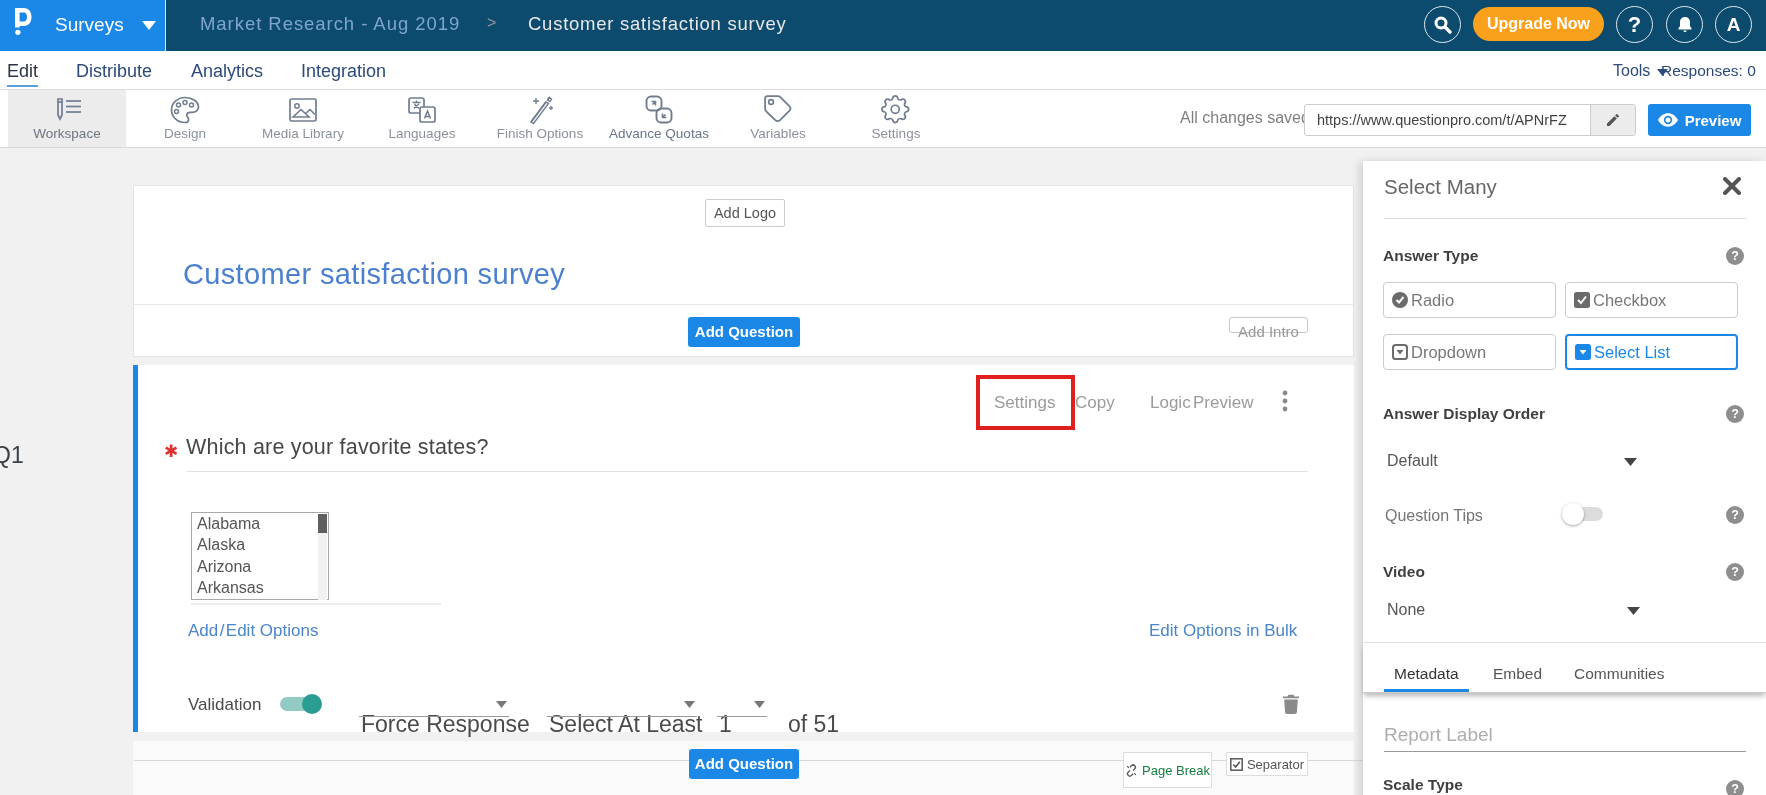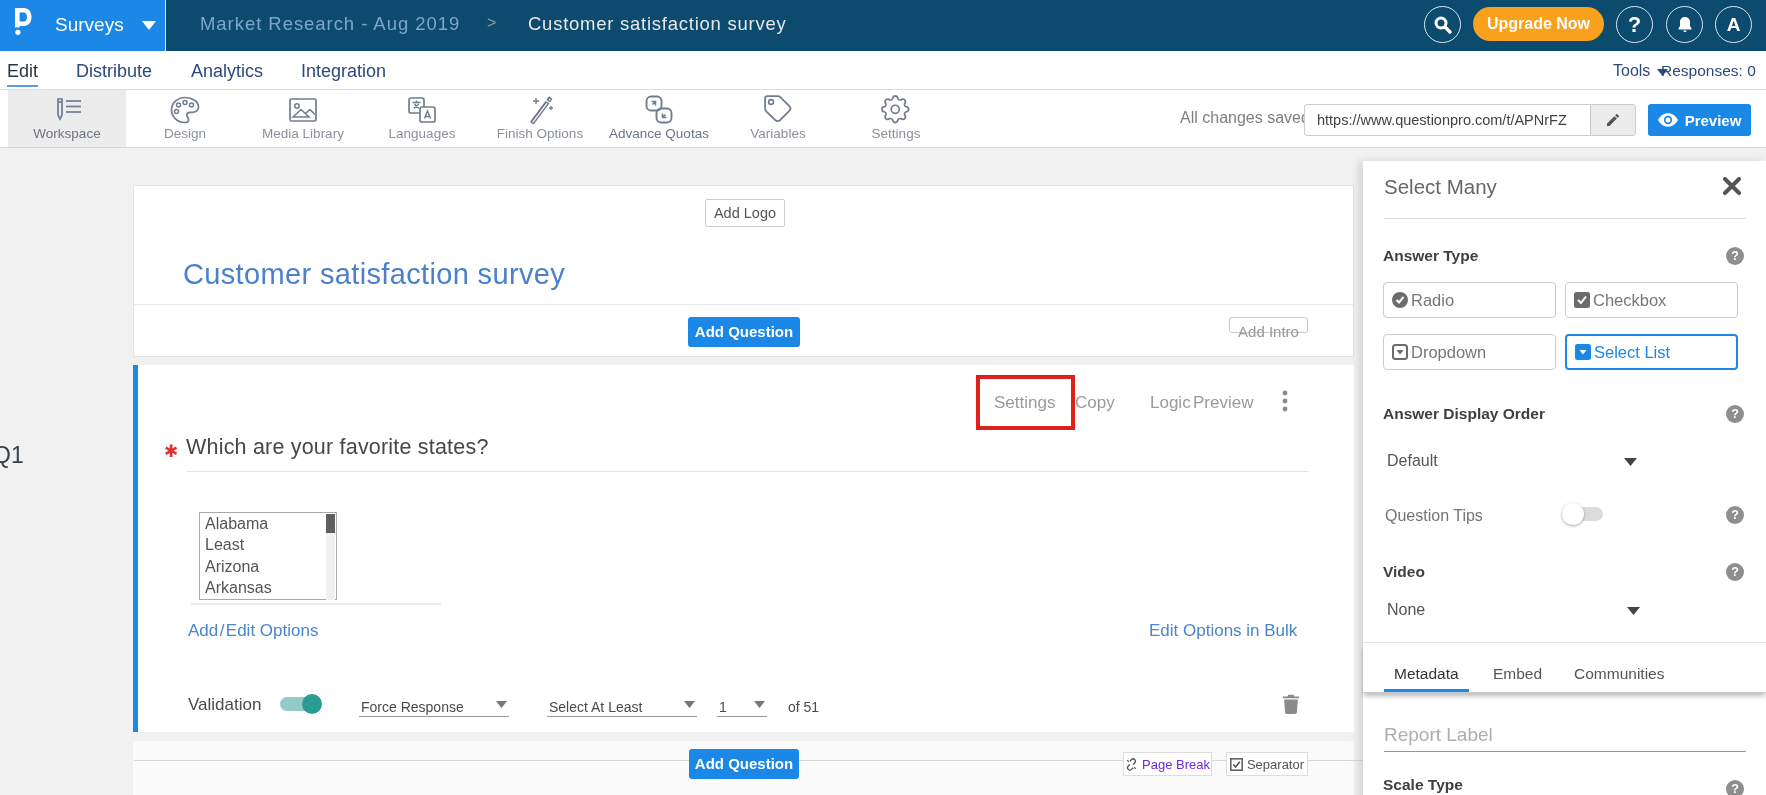--- a/index.html
+++ b/index.html
@@ -47,39 +47,39 @@
 #addq1 { position:absolute; left:554px; top:131px; width:112px; height:30px; background:#1b87e6; border-radius:3px; color:#fff; font-weight:bold; font-size:15px; text-align:center; line-height:30px; }
 #addintro { position:absolute; left:1095px; top:131px; width:79px; height:16px; background:#fff; border:1px solid #c9c9c9; border-radius:3px; color:#999; font-size:15px; text-align:center; line-height:28px; }
 
 #qcard { position:absolute; left:133px; top:217px; width:1221px; height:367px; background:#fff; border-left:5px solid #1b87e6; }
 #redbox { position:absolute; left:838px; top:10px; width:99px; height:55px; border:4px solid #e01f1f; }
 .qact { position:absolute; top:28px; font-size:17px; color:#9a9a9a; }
 #qdots { position:absolute; left:1144px; top:24px; }
 #qstar { position:absolute; left:26px; top:76px; color:#e03131; font-size:17px; }
 #qtext { position:absolute; left:48px; top:70px; font-size:21.5px; letter-spacing:.2px; color:#474747; }
 #qdiv { position:absolute; left:49px; width:1121px; top:106px; border-top:1px solid #e2e2e2; }
-#listbox { position:absolute; left:53px; top:147px; width:138px; height:88px; border:1px solid #a9a9a9; background:#fff;margin-left:8px; }
+#listbox { position:absolute; left:53px; top:147px; width:138px; height:88px; border:1px solid #a9a9a9; background:#fff; }
 #listbox .item { font-size:16px; color:#555; line-height:21.4px; padding-left:5px; }
 #lscroll { position:absolute; right:1px; top:1px; width:9px; height:86px; background:#f1f1f1; }
 #lthumb { position:absolute; right:0px; top:0px; width:9px; height:19px; background:#5f5f5f; }
 #listunder { position:absolute; left:53px; top:238px; width:250px; height:2px; background:#ececec; }
 #addedit { position:absolute; left:50px; top:256px; font-size:17px; color:#4a86c8; }
 #editbulk { position:absolute; left:1011px; top:256px; font-size:17px; color:#4a86c8; }
 #vrow { position:absolute; left:0px; top:322px; width:984px; height:40px; }
 #vlabel { position:absolute; left:50px; top:8px; font-size:17px; color:#4a4a4a; }
 #vtoggle { position:absolute; left:142px; top:10px; width:40px; height:14px; background:#93cac4; border-radius:7px; }
 #vknob { position:absolute; right:-2px; top:-3px; width:20px; height:20px; background:#2a9d93; border-radius:50%; }
-.vsel { position:absolute; top:12px; font-size:14px; color:#4a4a4a;text-align:center; }
+.vsel { position:absolute; top:24px; font-size:23px; color:#4a4a4a;text-align:center; }
 .vline { position:absolute; top:29px; border-top:1px solid #9a9a9a; }
 #trash { position:absolute; left:1144px; top:7px; }
 
 #bline { position:absolute; left:134px; top:612px; width:1229px; border-top:1px solid #d8d8d8; }
 #card3 { position:absolute; left:133px; top:593px; width:1221px; height:54px; background:#fafafa; }
 #addq2 { position:absolute; left:689px; top:601px; width:110px; height:30px; background:#1b87e6; border-radius:3px; color:#fff; font-weight:bold; font-size:15px; text-align:center; line-height:30px; }
-#pagebreak { position:absolute; left:1123px; top:604px; width:89px; height:24px; background:#fff; border:1px solid #ddd; font-size:13px; color:#6d28d9; display:flex; align-items:center; justify-content:center; gap:4px; }
+#pagebreak { position:absolute; left:1123px; top:604px; width:89px; height:36px; background:#fff; border:1px solid #ddd; font-size:13px; color:#15803d; display:flex; align-items:center; justify-content:center; gap:4px; }
 #separator { position:absolute; left:1226px; top:604px; width:82px; height:24px; background:#fff; border:1px solid #ddd; font-size:13px; color:#555; display:flex; align-items:center; justify-content:center; gap:4px; }
 #q1label { position:absolute; left:-7px; top:294px; font-size:23px; color:#3a4149; }
 
 
 #panel { position:absolute; left:1363px; top:161px; width:403px; height:734px; background:#fff; box-shadow:-4px 0 8px rgba(0,0,0,.12); }
 #panel .inner { position:relative; width:100%; height:100%; }
 #pm-title { position:absolute; left:21px; top:14px; font-size:20.5px; color:#666; }
 #pm-x { position:absolute; left:360px; top:16px; }
 #pm-div1 { position:absolute; left:21px; width:362px; top:57px; border-top:1px solid #ddd; }
 .phead { position:absolute; left:20px; font-size:15.5px; font-weight:bold; color:#3f3f3f; }
@@ -268,21 +268,21 @@
       <svg id="qdots" width="6" height="24" viewBox="0 0 6 24">
           <circle cx="3" cy="4" r="2.4" fill="#8a8a8a"></circle>
           <circle cx="3" cy="12" r="2.4" fill="#8a8a8a"></circle>
           <circle cx="3" cy="20" r="2.4" fill="#8a8a8a"></circle>
         </svg>
       <span id="qstar">✱</span>
       <span id="qtext">Which are your favorite states?</span>
       <div id="qdiv"></div>
       <div id="listbox">
         <div class="item">Alabama</div>
-        <div class="item">Least</div>
+        <div class="item">Alaska</div>
         <div class="item">Arizona</div>
         <div class="item">Arkansas</div>
         <div id="lscroll">
             <div id="lthumb"></div>
           </div>
       </div>
       <div id="listunder"></div>
       <span id="addedit">Add / Edit Options</span>
       <span id="editbulk">Edit Options in Bulk</span>
       <div id="vrow">

